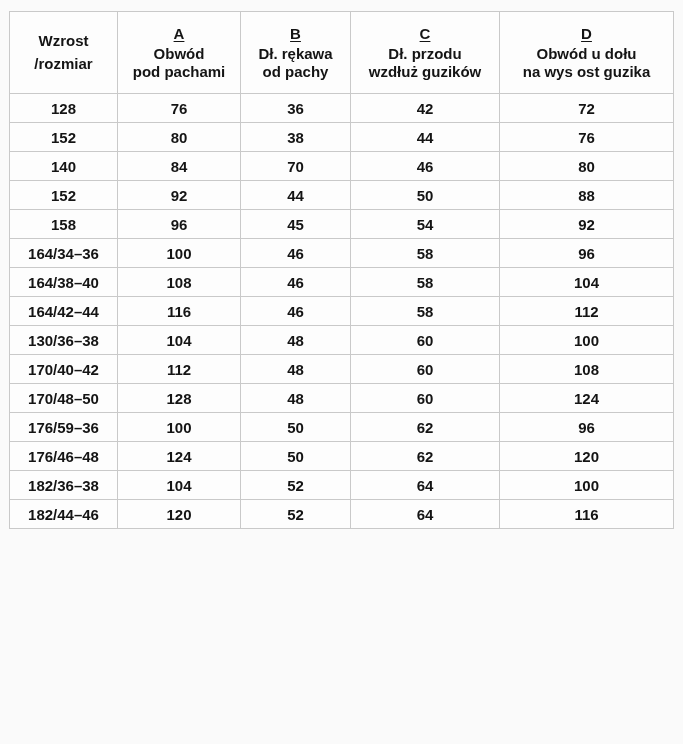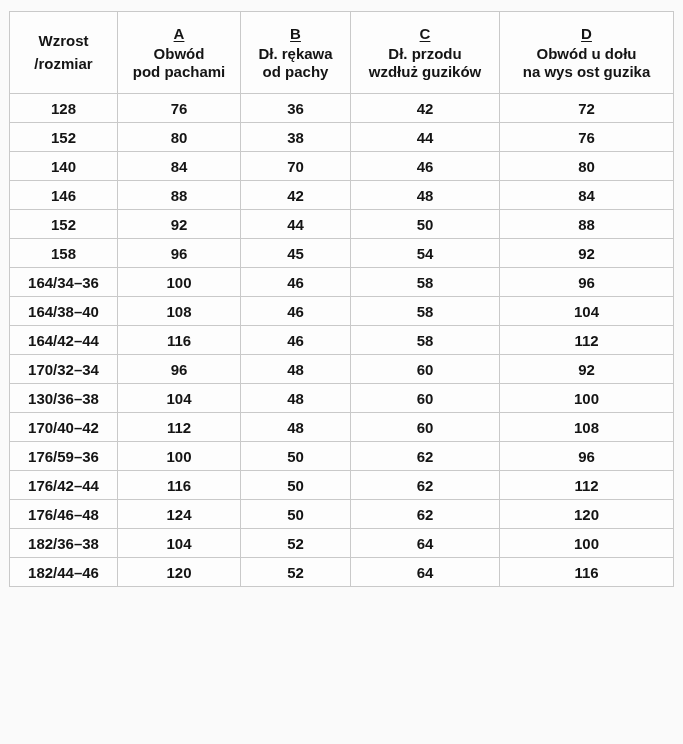--- a/index.html
+++ b/index.html
@@ -108,27 +108,20 @@
           <td>76</td>
         </tr>
         <tr>
           <td>140</td>
           <td>84</td>
           <td>70</td>
           <td>46</td>
           <td>80</td>
         </tr>
         <tr>
-          <td>146</td>
-          <td>88</td>
-          <td>42</td>
-          <td>48</td>
-          <td>84</td>
-        </tr>
-        <tr>
           <td>152</td>
           <td>92</td>
           <td>44</td>
           <td>50</td>
           <td>88</td>
         </tr>
         <tr>
           <td>158</td>
           <td>96</td>
           <td>45</td>
@@ -150,53 +143,46 @@
           <td>104</td>
         </tr>
         <tr>
           <td>164/42–44</td>
           <td>116</td>
           <td>46</td>
           <td>58</td>
           <td>112</td>
         </tr>
         <tr>
-          <td>170/32–34</td>
-          <td>96</td>
-          <td>48</td>
-          <td>60</td>
-          <td>92</td>
-        </tr>
-        <tr>
           <td>130/36–38</td>
           <td>104</td>
           <td>48</td>
           <td>60</td>
           <td>100</td>
         </tr>
         <tr>
           <td>170/40–42</td>
           <td>112</td>
           <td>48</td>
           <td>60</td>
           <td>108</td>
         </tr>
         <tr>
+          <td>170/48–50</td>
+          <td>128</td>
+          <td>48</td>
+          <td>60</td>
+          <td>124</td>
+        </tr>
+        <tr>
           <td>176/59–36</td>
           <td>100</td>
           <td>50</td>
           <td>62</td>
           <td>96</td>
-        </tr>
-        <tr>
-          <td>176/42–44</td>
-          <td>116</td>
-          <td>50</td>
-          <td>62</td>
-          <td>112</td>
         </tr>
         <tr>
           <td>176/46–48</td>
           <td>124</td>
           <td>50</td>
           <td>62</td>
           <td>120</td>
         </tr>
         <tr>
           <td>182/36–38</td>

